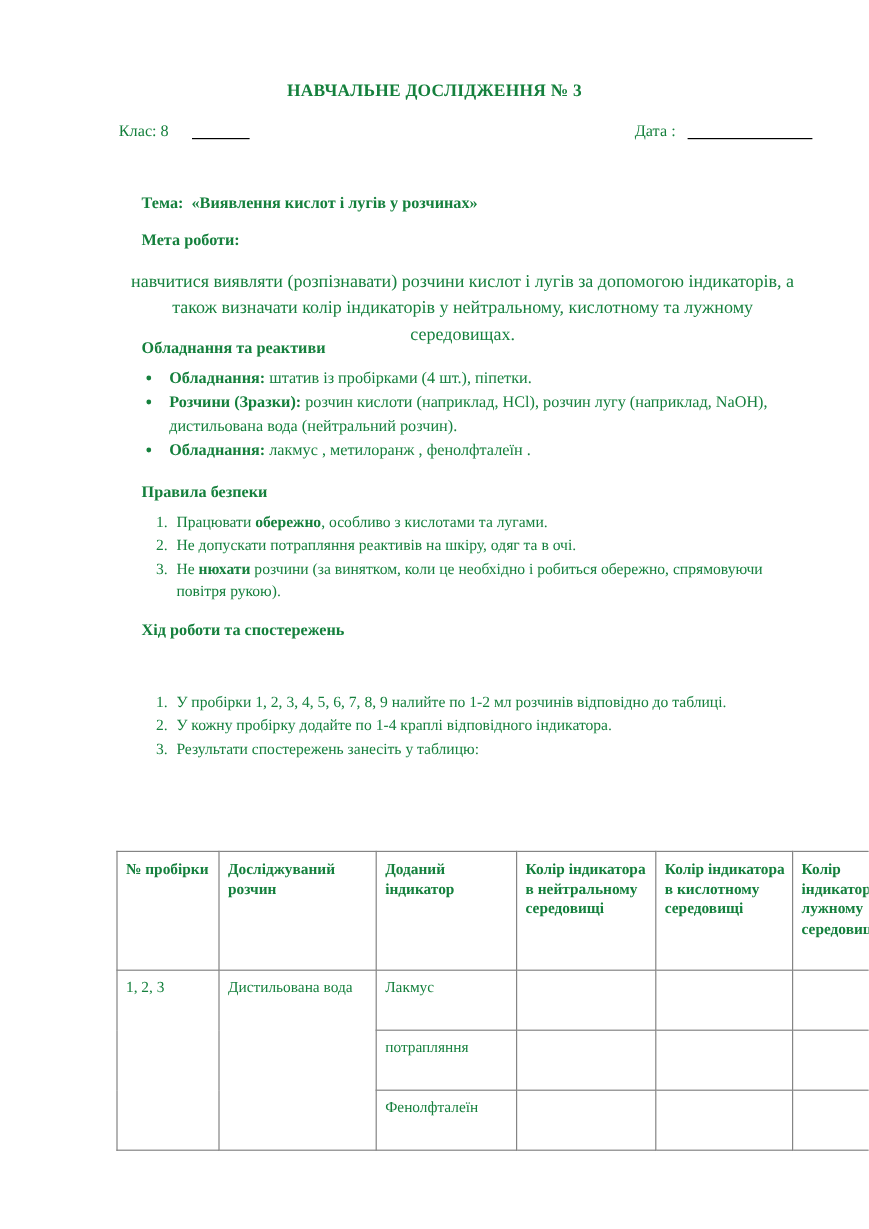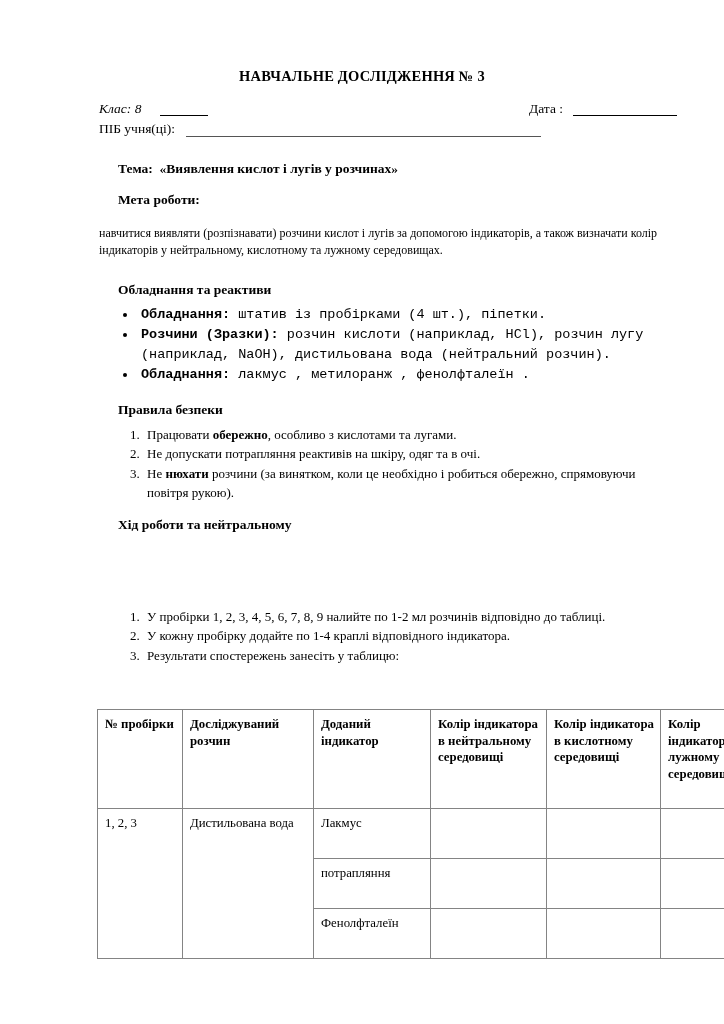--- a/index.html
+++ b/index.html
@@ -6,21 +6,21 @@
     margin: 0;
     padding: 0;
     background: #ffffff;
   }
   .page {
     position: relative;
     width: 724px;
     height: 1024px;
     background: #ffffff;
     font-family: "Liberation Serif", "DejaVu Serif", serif;
-    color: #000000;
+    color: #15803d;
     overflow: hidden;
   }
   .doc-title {
     position: absolute;
     left: 0;
     top: 68px;
     width: 724px;
     text-align: center;
     font-weight: bold;
     font-size: 14.5px;
@@ -35,21 +35,21 @@
     font-size: 13.5px;
   }
   .ident .row1 {
     position: relative;
     height: 20px;
   }
   .ident .row2 {
     position: relative;
     height: 20px;
   }
-  .klas-label { position: absolute; left: 0; top: 0; font-style: italic; }
+  .klas-label { position: absolute; left: 0; top: 0; }
   .klas-rule {
     position: absolute;
     left: 61px;
     top: 14px;
     width: 48px;
     border-bottom: 1px solid #000;
   }
   .date-label { position: absolute; left: 430px; top: 0; }
   .date-rule {
     position: absolute;
@@ -64,29 +64,29 @@
     left: 87px;
     top: 15px;
     width: 355px;
     border-bottom: 1px solid #555;
   }
 
   
   .blk { position: absolute; left: 99px; font-size: 13.5px; }
   .bold { font-weight: bold; }
   .head { font-weight: bold; font-size: 13.5px; margin-left: 19px; }
-  .para { font-size: 12px; line-height: 1.45; }
+  .para { font-size: 15px; line-height: 1.45; text-align: center; }
 
   ul.bullets {
     margin: 0;
     padding-left: 38px;
     font-size: 13.5px;
     line-height: 1.45;
   }
-  ul.bullets li { margin: 0 0 0.5px 0; padding-left: 4px; font-family: Liberation Mono, monospace; }
+  ul.bullets li { margin: 0 0 0.5px 0; padding-left: 4px; }
   ol.nums {
     margin: 0;
     padding-left: 44px;
     font-size: 13px;
     line-height: 1.45;
   }
   ol.nums li { margin: 0 0 0.5px 0; padding-left: 4px; }
 
   
   table.obs {
@@ -126,24 +126,20 @@
 
   <div class="doc-title">НАВЧАЛЬНЕ ДОСЛІДЖЕННЯ № 3</div>
 
   <div class="ident">
     <div class="row1">
       <span class="klas-label">Клас: 8</span>
       <span class="klas-rule"></span>
       <span class="date-label">Дата :</span>
       <span class="date-rule"></span>
     </div>
-    <div class="row2">
-      <span class="pib-label">ПІБ учня(ці):</span>
-      <span class="pib-rule"></span>
-    </div>
   </div>
 
   <div class="blk head" style="top:161px;">
     <span>Тема:</span>&nbsp;
     <span>«Виявлення кислот і лугів у розчинах»</span>
   </div>
 
   <div class="blk head" style="top:192px;">Мета роботи:</div>
 
   <div class="blk para" style="top:225px; width:573px;">навчитися виявляти (розпізнавати) розчини кислот і лугів за допомогою індикаторів, а також визначати колір індикаторів у нейтральному, кислотному та лужному середовищах.</div>
@@ -161,24 +157,24 @@
   <div class="blk head" style="top:402px;">Правила безпеки</div>
 
   <div class="blk" style="top:426px; width:573px;">
     <ol class="nums">
       <li><span>Працювати </span><span class="bold">обережно</span><span>, особливо з кислотами та лугами.</span></li>
       <li><span>Не допускати потрапляння реактивів на шкіру, одяг та в очі.</span><span class="bold"></span><span></span></li>
       <li><span>Не </span><span class="bold">нюхати</span><span> розчини (за винятком, коли це необхідно і робиться обережно, спрямовуючи повітря рукою).</span></li>
     </ol>
   </div>
 
-  <div class="blk head" style="top:517px;">Хід роботи та нейтральному</div>
-
-
-  <div class="blk" style="top:608px; width:578px;">
+  <div class="blk head" style="top:517px;">Хід роботи та спостережень</div>
+
+
+  <div class="blk" style="top:576px; width:578px;">
     <ol class="nums">
       <li>У пробірки 1, 2, 3, 4, 5, 6, 7, 8, 9 налийте по 1-2 мл розчинів відповідно до таблиці.</li>
       <li>У кожну пробірку додайте по 1-4 краплі відповідного індикатора.</li>
       <li>Результати спостережень занесіть у таблицю:</li>
     </ol>
   </div>
 
   <table class="obs">
     <thead>
       <tr>

